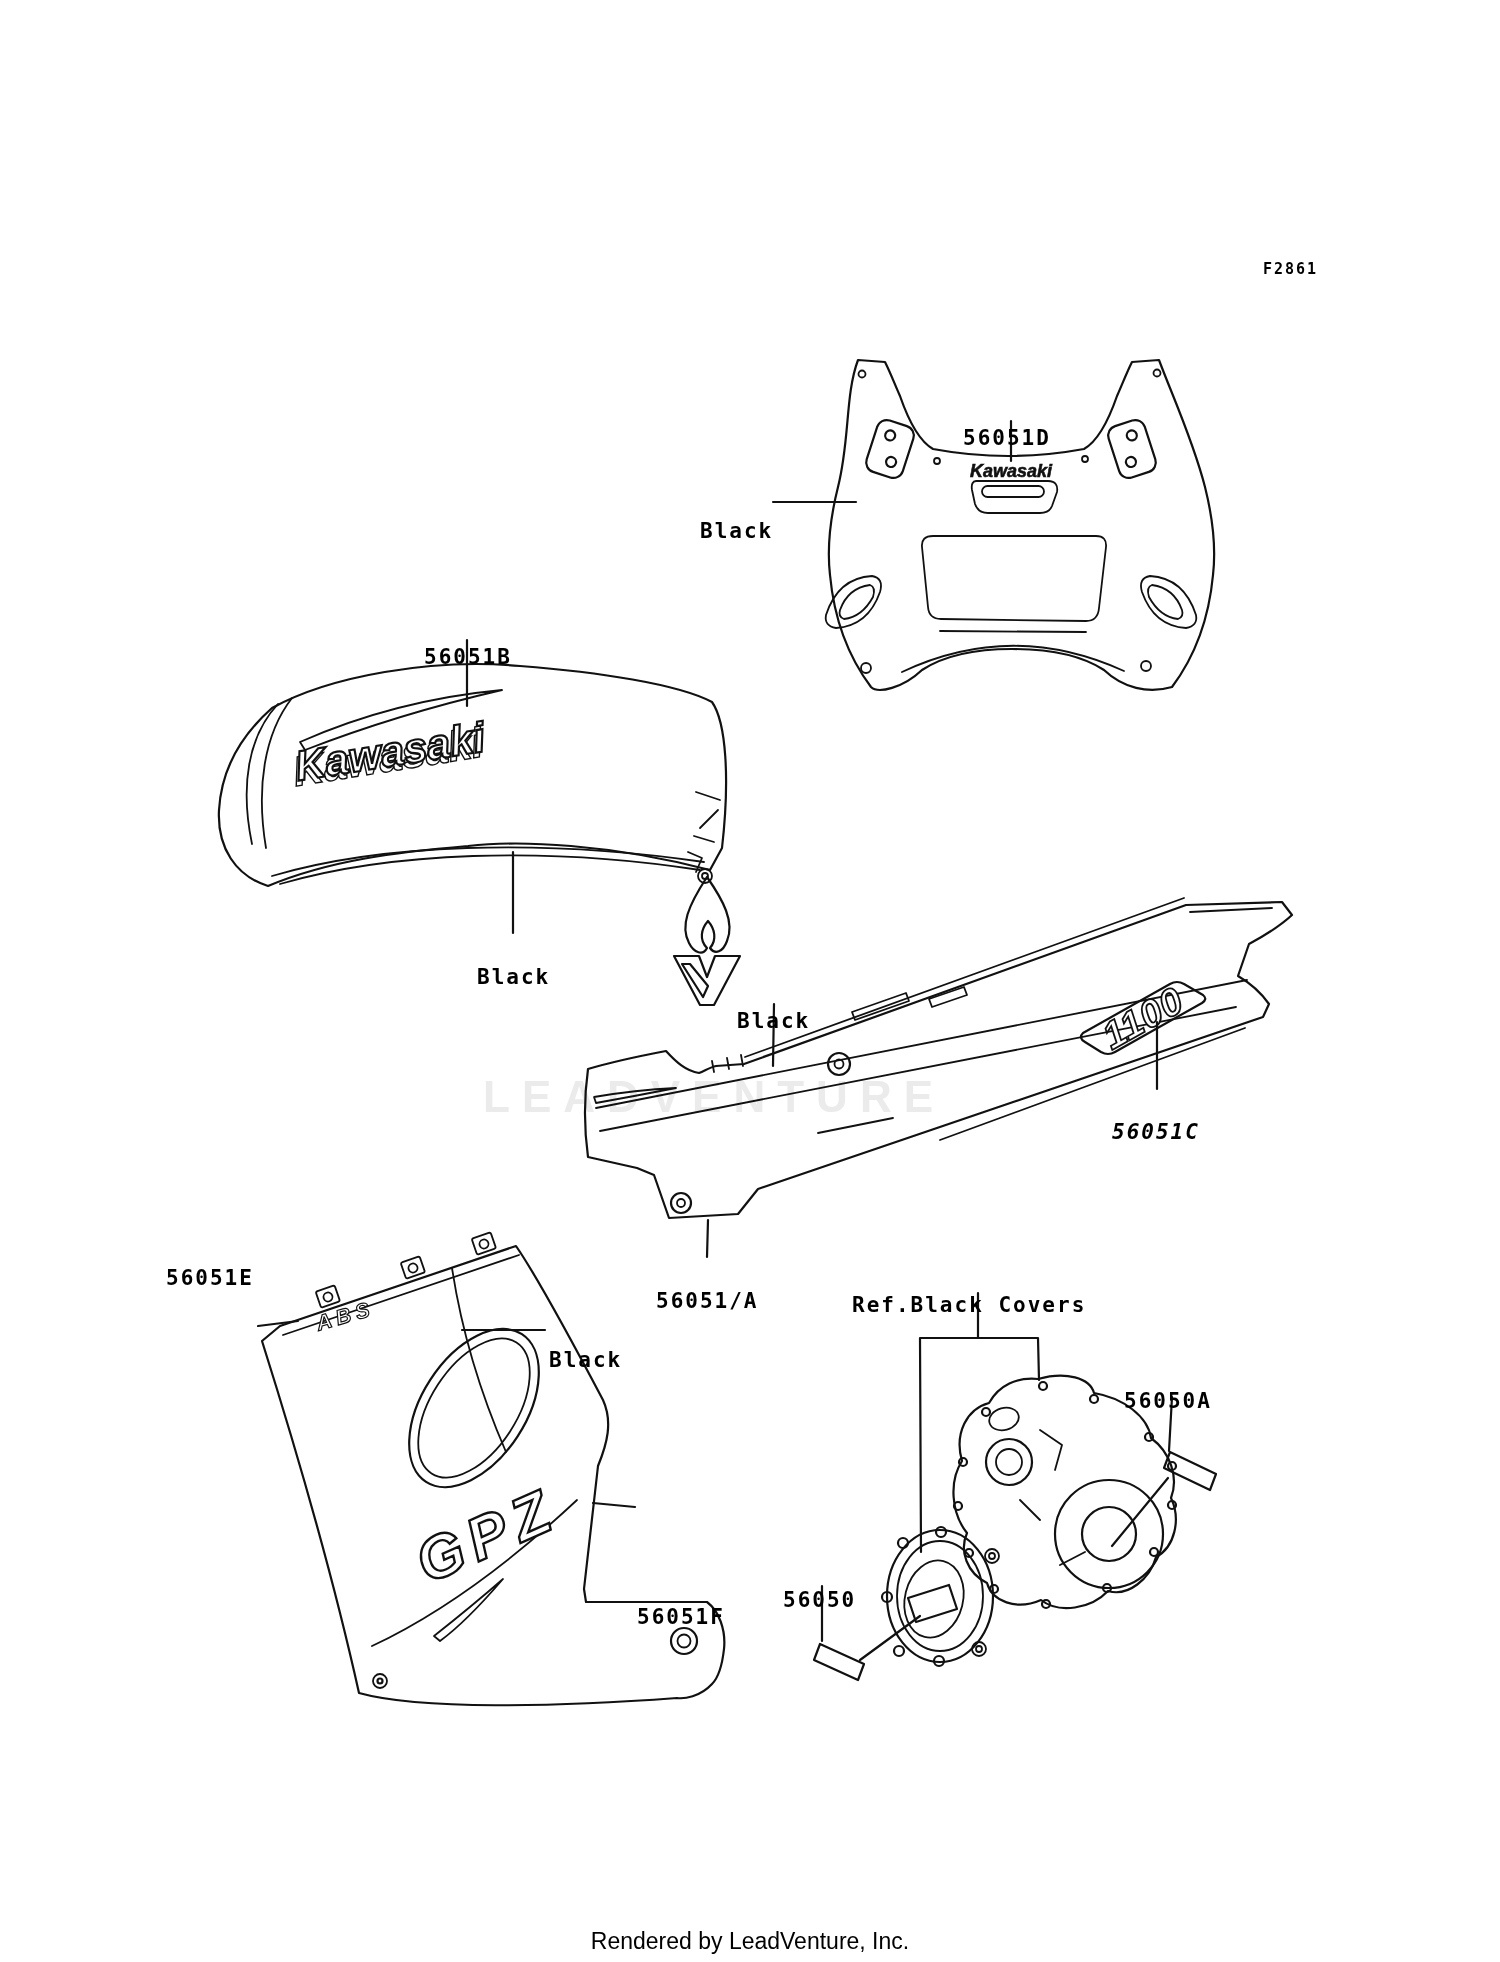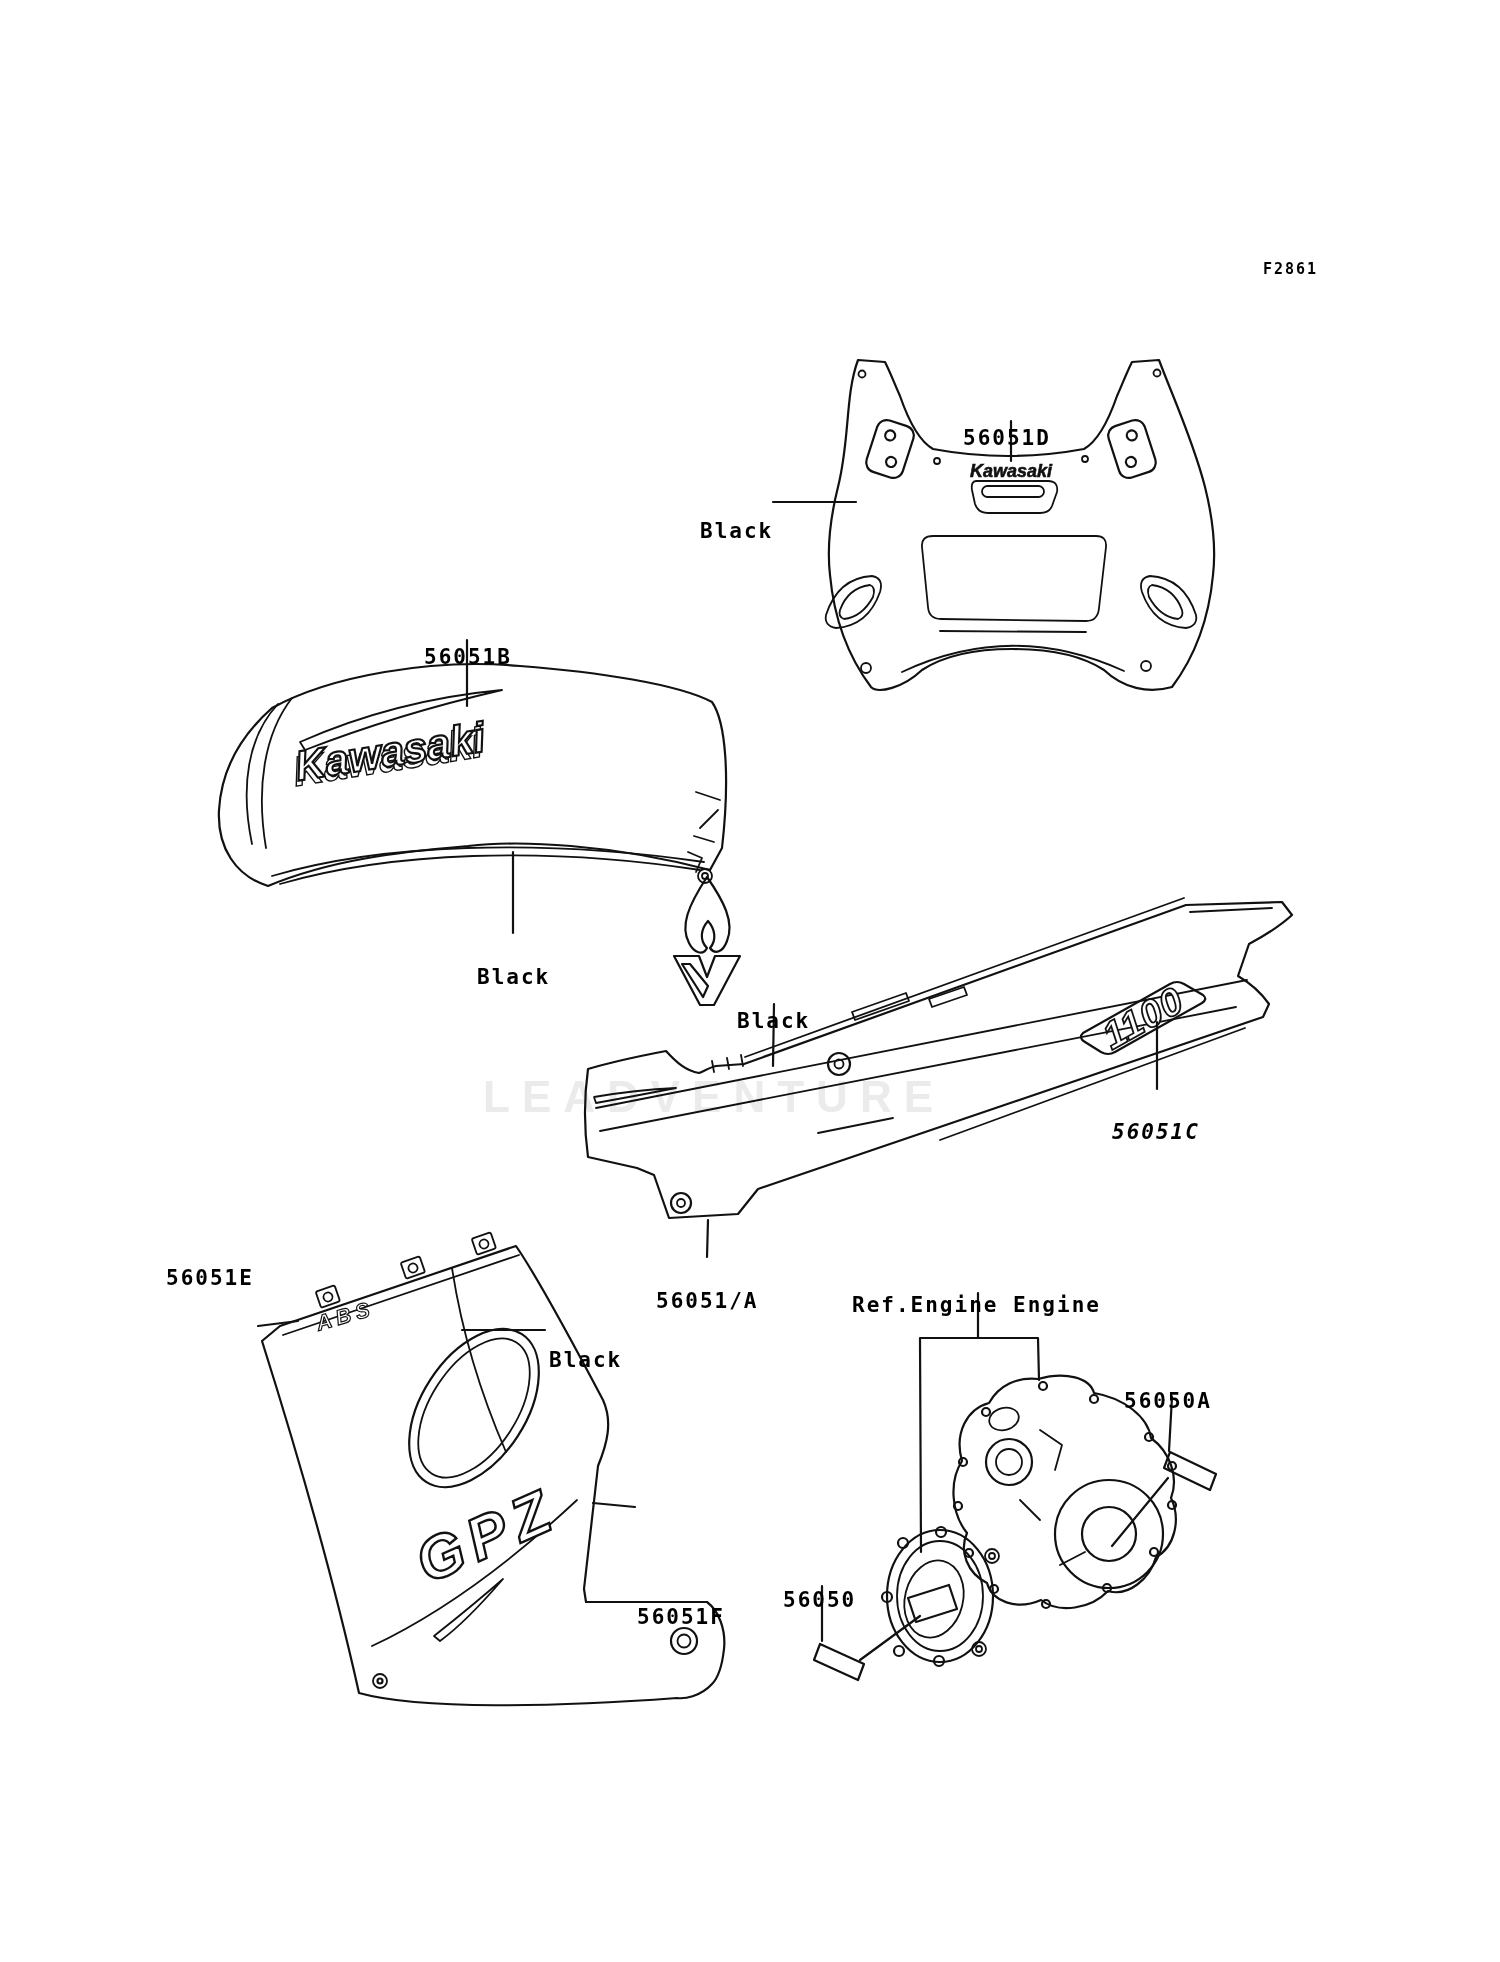--- a/index.html
+++ b/index.html
@@ -232,18 +232,19 @@
 <div class="callout" style="left:477px;top:938px;">Black</div>
 
 <div class="callout" style="left:737px;top:982px;">Black</div>
 <div class="callout" style="left:1112px;top:1093px;font-style:italic;">56051C</div>
 <div class="callout" style="left:656px;top:1262px;text-align:center;">56051/A</div>
 
 <div class="callout" style="left:166px;top:1239px;">56051E</div>
 <div class="callout" style="left:549px;top:1321px;">Black</div>
 <div class="callout" style="left:637px;top:1578px;">56051F</div>
 
-<div class="callout" style="left:852px;top:1266px;">Ref.Engine Engine</div>
+<div class="callout" style="left:852px;top:1266px;">Ref.Black Covers</div>
 <div class="callout" style="left:1124px;top:1362px;">56050A</div>
 <div class="callout" style="left:783px;top:1561px;">56050</div>
 
+<div class="footer">Rendered by LeadVenture, Inc.</div>
 
 </div>
 
 </body></html>

